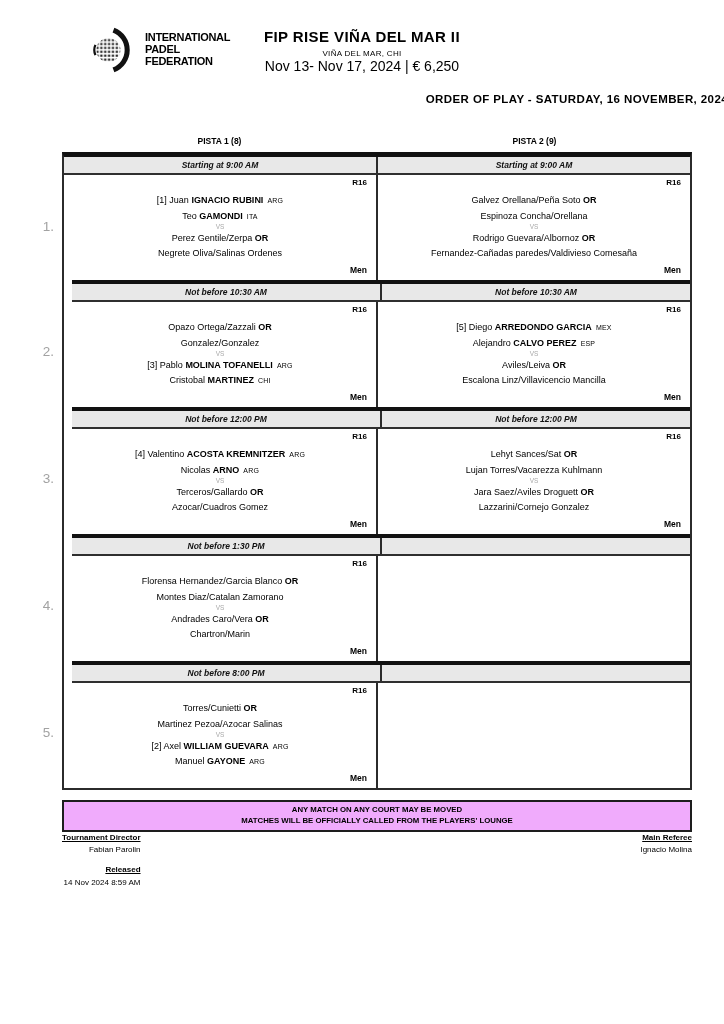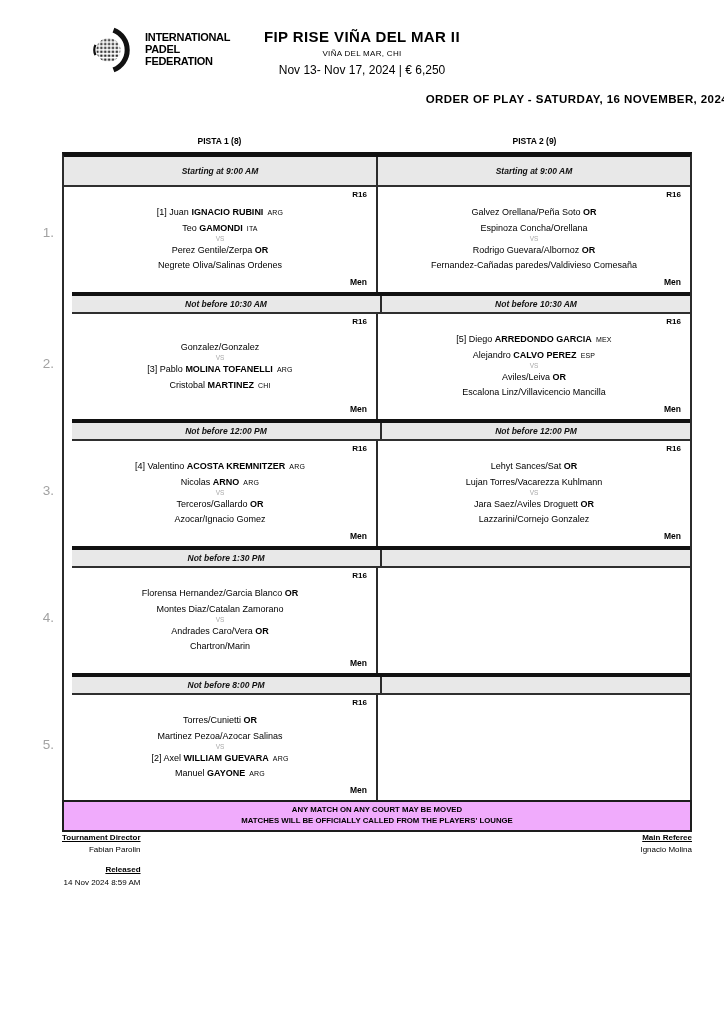--- a/index.html
+++ b/index.html
@@ -9,35 +9,35 @@
     position:relative; width:724px; height:1024px; background:#ffffff;
     margin:0 auto; overflow:hidden; color:#000;
   }
 
   
   .logo { position:absolute; left:88px; top:26px; display:flex; align-items:center; gap:7px; }
   .logo-text { font-weight:bold; font-size:11px; line-height:1.08; letter-spacing:-0.3px; text-transform:uppercase; }
   .title-block { position:absolute; left:0; top:28px; width:100%; text-align:center; }
   .event-title { font-size:15px; font-weight:bold; letter-spacing:0.4px; }
   .event-location { font-size:8px; margin-top:4px; letter-spacing:0.3px; }
-  .event-dates { font-size:12px; margin-top:5px; }
+  .event-dates { font-size:14px; }
   .order-title { position:absolute; left:4px; top:93px; width:100%; text-align:right; font-size:11.5px; font-weight:bold; letter-spacing:0.4px; }
 
   
   .table-wrap { position:absolute; left:62px; top:136px; width:630px; }
   .pista-headers { display:flex; height:16px; font-size:8.5px; font-weight:bold; }
   .pista-headers > div { flex:1; text-align:center; }
   .grid {
     border-top:5px solid #111;
     border-left:2px solid #2b2b2b;
     border-right:2px solid #2b2b2b;
     border-bottom:2px solid #2b2b2b;
   }
   .row-group { position:relative; }
-  .time-band { display:flex; background:#e8e8e8; border-bottom:2px solid #2f2f2f; height:30px; }
+  .time-band { display:flex; background:#e8e8e8; border-bottom:2px solid #2f2f2f; height:18px; }
   .row-group + .row-group .time-band { border-top:4px solid #111; height:22px;margin-left:8px; }
   .time-cell { flex:1; display:flex; align-items:center; justify-content:center;
     font-size:8.5px; font-weight:bold; font-style:italic; color:#111; }
   .time-cell + .time-cell { border-left:2px solid #2b2b2b; }
   .match-row { display:flex; height:105px; }
   .match-cell { flex:1; display:flex; flex-direction:column; padding:3px 9px 4px 9px; min-width:0; }
   .match-cell + .match-cell { border-left:2px solid #2b2b2b; }
   .round { text-align:right; font-size:8px; font-weight:bold; height:11px; }
   .teams { flex:1; display:flex; flex-direction:column; justify-content:center; gap:5px;
     text-align:center; font-size:9px; line-height:1.15; }
@@ -137,20 +137,21 @@
       <section class="row-group">
         <div class="row-num">2.</div>
         <div class="time-band">
           <div class="time-cell">Not before 10:30 AM</div>
           <div class="time-cell">Not before 10:30 AM</div>
         </div>
         <div class="match-row">
           <div class="match-cell">
             <div class="round">R16</div>
             <div class="teams">
+              <div class="line"><span class="pre">Opazo Ortega/Zazzali </span><span class="bld">OR</span><span class="cc"></span></div>
               <div class="line"><span class="pre">Gonzalez/Gonzalez</span><span class="bld"></span><span class="cc"></span></div>
               <div class="vs">vs</div>
               <div class="line"><span class="pre">[3] Pablo </span><span class="bld">MOLINA TOFANELLI</span><span class="cc">ARG</span></div>
               <div class="line"><span class="pre">Cristobal </span><span class="bld">MARTINEZ</span><span class="cc">CHI</span></div>
             </div>
             <div class="cat">Men</div>
           </div>
           <div class="match-cell">
             <div class="round">R16</div>
             <div class="teams">
@@ -172,21 +173,21 @@
           <div class="time-cell">Not before 12:00 PM</div>
         </div>
         <div class="match-row">
           <div class="match-cell">
             <div class="round">R16</div>
             <div class="teams">
               <div class="line"><span class="pre">[4] Valentino </span><span class="bld">ACOSTA KREMNITZER</span><span class="cc">ARG</span></div>
               <div class="line"><span class="pre">Nicolas </span><span class="bld">ARNO</span><span class="cc">ARG</span></div>
               <div class="vs">vs</div>
               <div class="line"><span class="pre">Terceros/Gallardo </span><span class="bld">OR</span><span class="cc"></span></div>
-              <div class="line"><span class="pre">Azocar/Ignacio Gomez</span><span class="bld"></span><span class="cc"></span></div>
+              <div class="line"><span class="pre">Azocar/Cuadros Gomez</span><span class="bld"></span><span class="cc"></span></div>
             </div>
             <div class="cat">Men</div>
           </div>
           <div class="match-cell">
             <div class="round">R16</div>
             <div class="teams">
               <div class="line"><span class="pre">Lehyt Sances/Sat </span><span class="bld">OR</span><span class="cc"></span></div>
               <div class="line"><span class="pre">Lujan Torres/Vacarezza Kuhlmann</span><span class="bld"></span><span class="cc"></span></div>
               <div class="vs">vs</div>
               <div class="line"><span class="pre">Jara Saez/Aviles Droguett </span><span class="bld">OR</span><span class="cc"></span></div>

